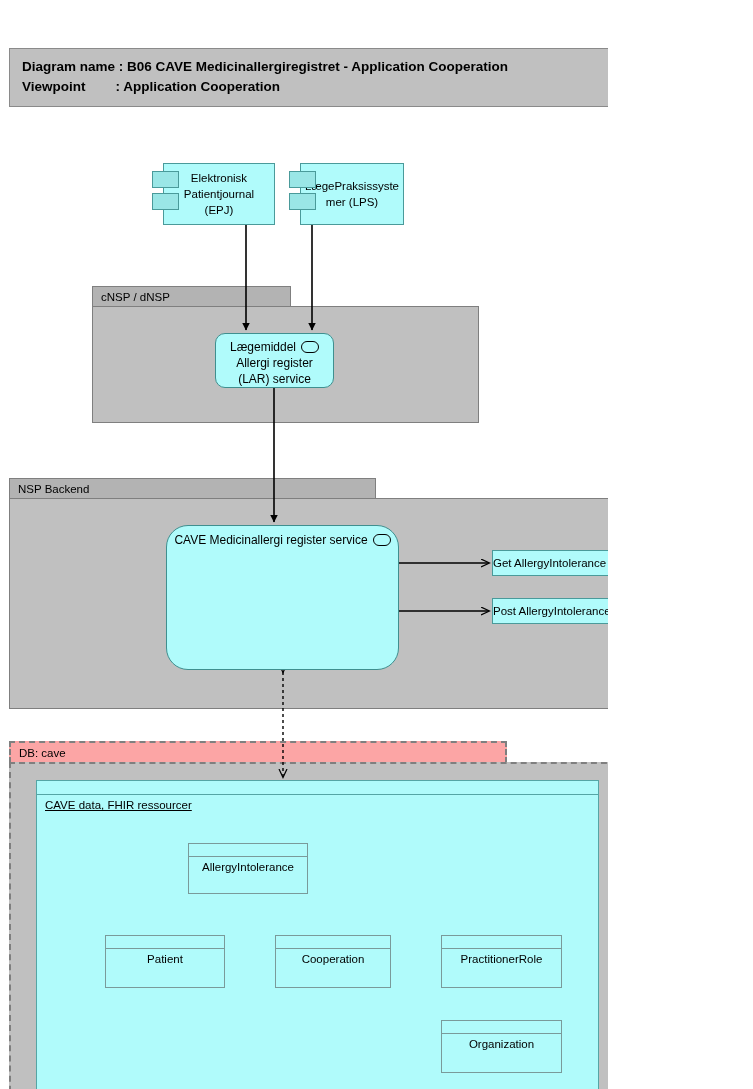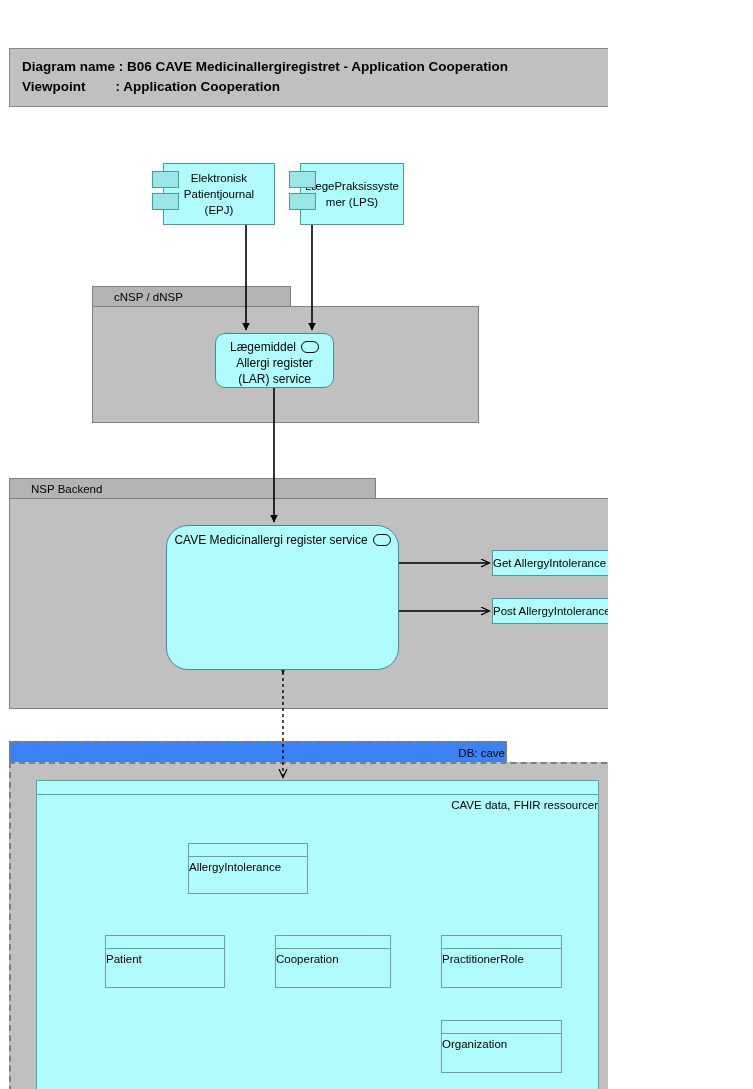--- a/index.html
+++ b/index.html
@@ -48,34 +48,33 @@
     border: 1px solid #7f7f7f;
     box-sizing: border-box;
   }
   .group-tab {
     position: absolute;
     background: #b3b3b3;
     border: 1px solid #7f7f7f;
     box-sizing: border-box;
     font-size: 11.5px;
     line-height: 20px;
-    padding-left: 21px;
+    padding-left: 8px;
     color: #000;
     white-space: nowrap;
     overflow: hidden;
   }
   .group.dashed {
     border: 2px dashed #7f7f7f;
     background: #c0c0c0;
   }
   .group-tab.dashed {
     border: 2px dashed #7f7f7f;
     border-bottom: none;
-    background: #3b82f6;
-    text-align: right;
+    background: #fca5a5;
   }
 
   
   .component {
     position: absolute;
     background: #b0fbfb;
     border: 1px solid #4a9a9a;
     box-sizing: border-box;
     text-align: center;
     font-size: 11.5px;
@@ -158,24 +157,25 @@
     right: 0;
     height: 14px;
     border-bottom: 1px solid #55a5a5;
     box-sizing: border-box;
   }
   .data-box-title {
     position: absolute;
     left: 8px;
     right: 0;
     top: 16px;
-    text-align: right;
+    text-align: left;
     font-size: 11.5px;
     line-height: 16px;
     color: #000;
+    text-decoration: underline;
   }
 
   
   .class-box {
     position: absolute;
     background: #b0fbfb;
     border: 1px solid #7a9a9a;
     box-sizing: border-box;
   }
   .class-strip {
@@ -185,20 +185,21 @@
     top: 0;
     height: 13px;
     border-bottom: 1px solid #7a9a9a;
     box-sizing: border-box;
   }
   .class-name {
     position: absolute;
     left: 0;
     right: 0;
     top: 15px;
+    text-align: center;
     font-size: 11.5px;
     line-height: 16px;
     color: #000;
   }
 
   
   .edges {
     position: absolute;
     left: 0;
     top: 0;

